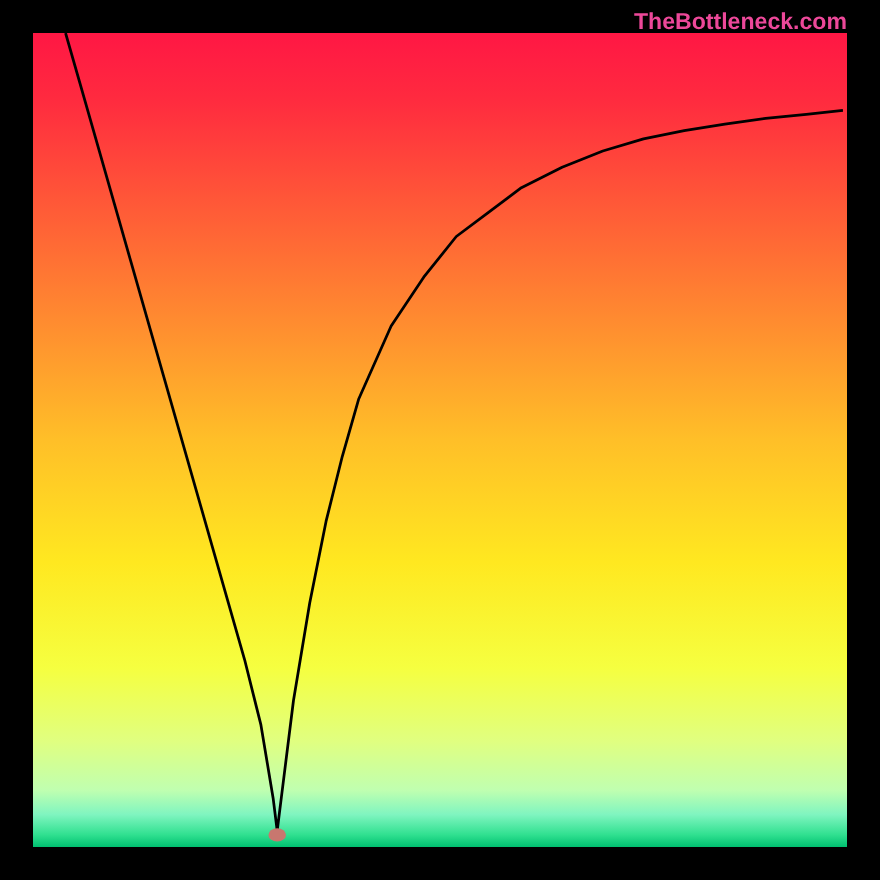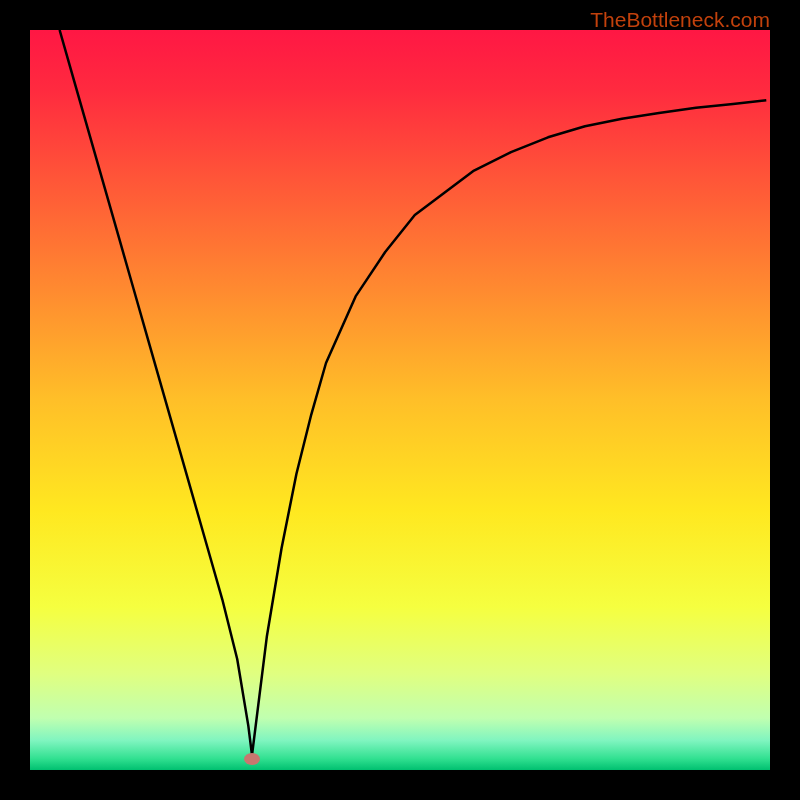--- a/index.html
+++ b/index.html
@@ -22,23 +22,23 @@
       position: absolute;
       left: 0;
       top: 0;
       width: 100%;
       height: 100%;
     }
     .watermark {
       position: absolute;
       top: 8px;
       right: 30px;
-      color: #c2410c;
+      color: #ec4899;
       font-size: 21px;
-      font-weight: 400;
+      font-weight: 700;
       z-index: 10;
     }
     .curve-layer {
       position: absolute;
       left: 0;
       top: 0;
       width: 100%;
       height: 100%;
       z-index: 5;
     }

